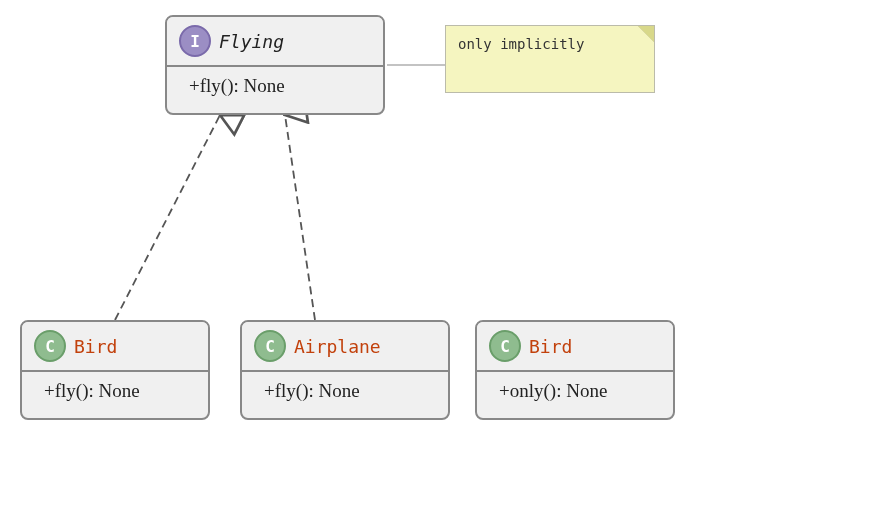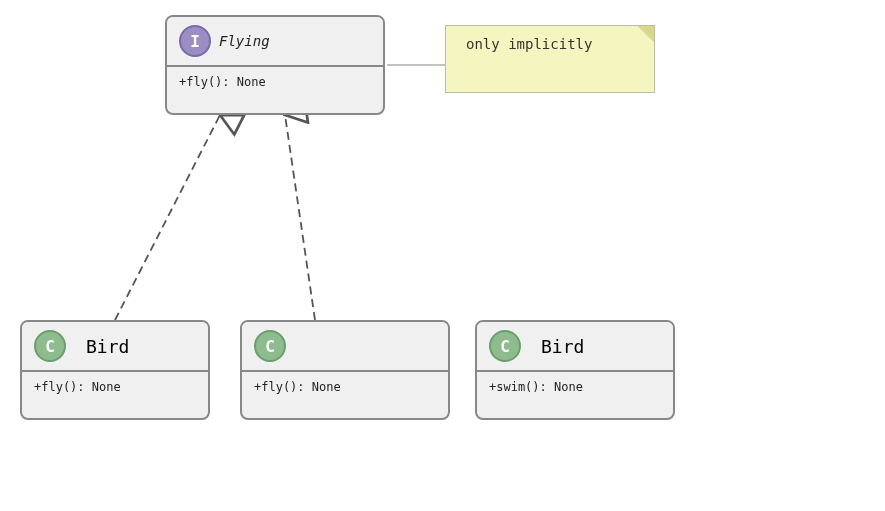--- a/index.html
+++ b/index.html
@@ -30,23 +30,24 @@
     .uml-header {
       display: flex;
       align-items: center;
       padding: 8px 12px;
       gap: 8px;
       background: #f0f0f0;
       border-bottom: 2px solid #888;
     }
 
     .uml-body {
-      padding: 8px 12px;
-      font-size: 12px;
+      padding: 8px 22px;
+      font-size: 19px;
       color: #222;
+      font-family: Liberation Serif, serif;
     }
 
     .stereotype-circle {
       width: 32px;
       height: 32px;
       border-radius: 50%;
       display: flex;
       align-items: center;
       justify-content: center;
       font-weight: bold;
@@ -60,38 +61,37 @@
       color: #fff;
     }
 
     .circle-class {
       background: #8fbc8f;
       border: 2px solid #6a9e6a;
       color: #fff;
     }
 
     .class-name {
-      font-size: 14px;
+      font-size: 18px;
       font-style: italic;
       color: #222;
     }
 
     .class-name-normal {
       font-size: 18px;
       font-style: normal;
-      color: #000000;
-      margin-left: 12px;
+      color: #c2410c;
     }
 
     
     .note-box {
       position: absolute;
       background: #f5f5c0;
       border: 1px solid #bba;
-      padding: 8px 20px;
+      padding: 8px 12px;
       font-size: 14px;
       font-family: monospace;
       color: #333;
       line-height: 1.5;
     }
 
     .note-box::before {
       content: '';
       position: absolute;
       top: 0;
@@ -172,29 +172,30 @@
       <span class="class-name-normal">Bird</span>
     </div>
     <div class="uml-body">
       <span>+fly(): None</span>
     </div>
   </div>
 
   <div class="uml-box" style="left:240px; top:320px; width:210px; height:100px;">
     <div class="uml-header">
       <div class="stereotype-circle circle-class">C</div>
+      <span class="class-name-normal">Airplane</span>
     </div>
     <div class="uml-body">
       <span>+fly(): None</span>
     </div>
   </div>
 
   <div class="uml-box" style="left:475px; top:320px; width:200px; height:100px;">
     <div class="uml-header">
       <div class="stereotype-circle circle-class">C</div>
       <span class="class-name-normal">Bird</span>
     </div>
     <div class="uml-body">
-      <span>+swim(): None</span>
+      <span>+only(): None</span>
     </div>
   </div>
 
 </div>
 
 </body></html>

